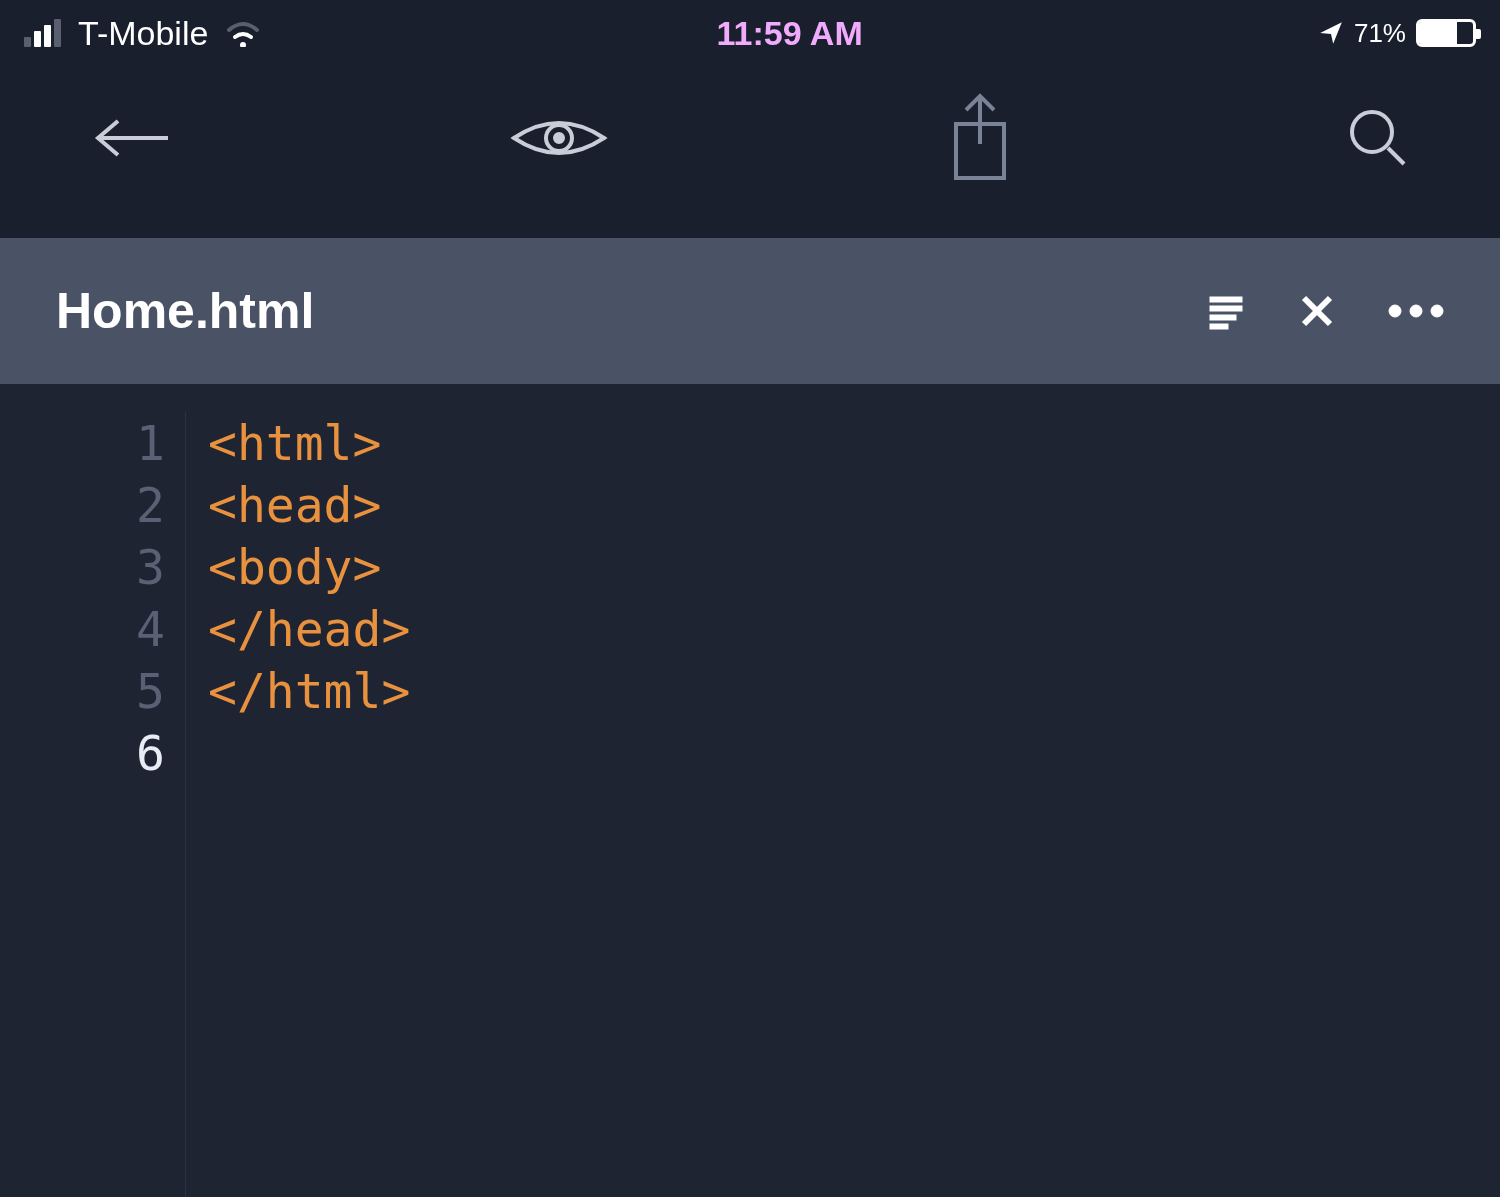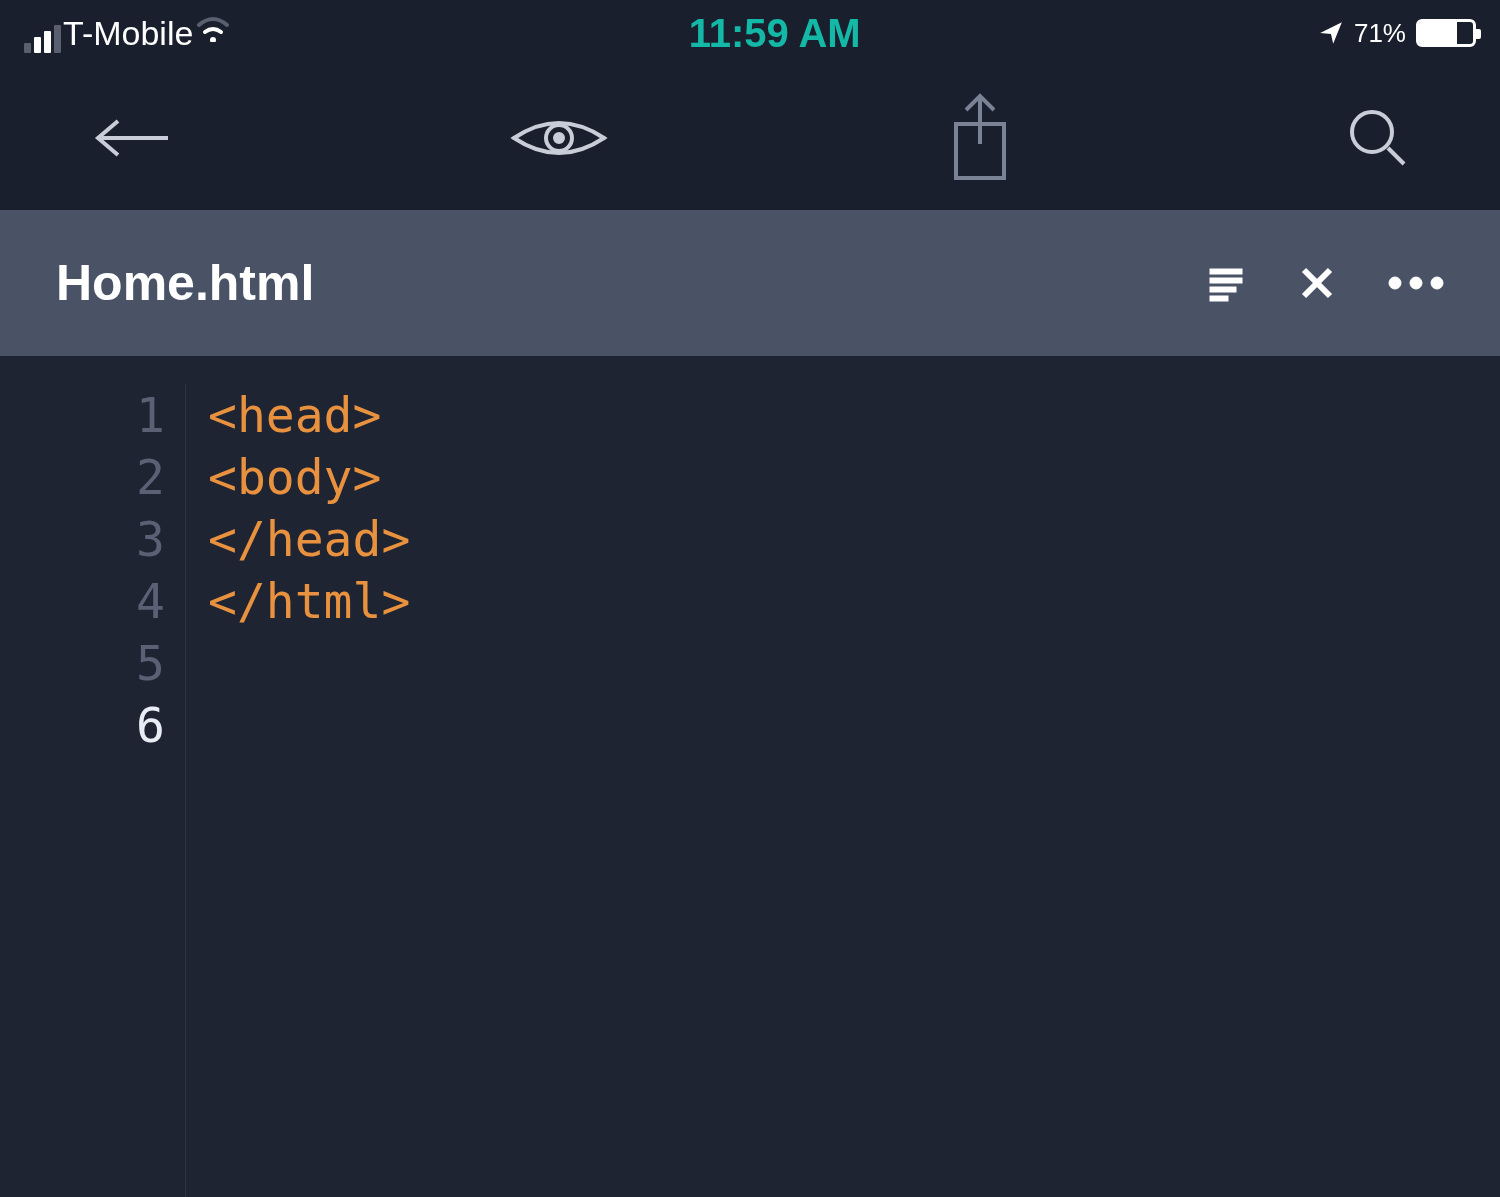--- a/index.html
+++ b/index.html
@@ -14,32 +14,33 @@
   .status-bar {
     height: 66px;
     display: flex;
     align-items: center;
     justify-content: space-between;
     padding: 0 24px;
     background: #1a1f2e;
   }
   .status-left {
     display: flex;
-    gap: 2px;
+    align-items: center;
+    gap: 17px;
   }
   .signal-bars { display: flex; align-items: flex-end; gap: 3px; }
   .bar { width: 7px; background: #fff; border-radius: 1px; }
   .bar.dim { background: #5a5f70; }
   .b1 { height: 10px; }
   .b2 { height: 16px; }
   .b3 { height: 22px; }
   .b4 { height: 28px; }
   .carrier { font-size: 34px; font-weight: 500; color: #fff; }
   .wifi-icon { width: 36px; height: 28px; }
-  .status-center { font-size: 40px; font-weight: 600; color: #14b8a6; }
+  .status-center { font-size: 34px; font-weight: 600; color: #f0abfc; }
   .status-right { display: flex; align-items: center; gap: 10px; }
   .battery-pct { font-size: 26px; font-weight: 500; color: #fff; }
   .loc-icon { width: 26px; height: 26px; fill: #fff; }
   .battery { width: 60px; height: 28px; border: 3px solid #fff; border-radius: 6px; position: relative; }
   .battery::after { content: ""; position: absolute; right: -8px; top: 7px; width: 5px; height: 10px; background: #fff; border-radius: 0 2px 2px 0; }
   .battery-fill { background: #fff; height: 100%; width: 71%; border-radius: 2px 0 0 2px; }
 
   .toolbar {
     height: 144px;
     display: flex;
@@ -51,20 +52,21 @@
   .tb-btn { cursor: pointer; display: flex; align-items: center; justify-content: center; }
   .tb-icon { stroke: #c8cdd8; fill: none; stroke-width: 4; }
 
   .tab-bar {
     height: 146px;
     background: #4a5266;
     display: flex;
     align-items: center;
     padding: 0 56px;
     justify-content: space-between;
+    margin-top: 28px;
   }
   .tab-title { font-size: 50px; font-weight: 700; color: #fff; }
   .tab-actions { display: flex; align-items: center; gap: 52px; }
   .tab-icon { fill: #fff; stroke: #fff; cursor: pointer; }
 
   .editor {
     display: flex;
     padding-top: 28px;
     background: #1f2433;
     height: calc(100% - 66px - 144px - 146px);
@@ -172,18 +174,19 @@
 <div class="editor">
   <div class="gutter">
     <div>1</div>
     <div>2</div>
     <div>3</div>
     <div>4</div>
     <div>5</div>
     <div class="active">6</div>
   </div>
   <div class="code">
+    <div class="code-line">&lt;html&gt;</div>
     <div class="code-line">&lt;head&gt;</div>
     <div class="code-line">&lt;body&gt;</div>
     <div class="code-line">&lt;/head&gt;</div>
     <div class="code-line">&lt;/html&gt;</div>
   </div>
 </div>
 
 </body></html>

